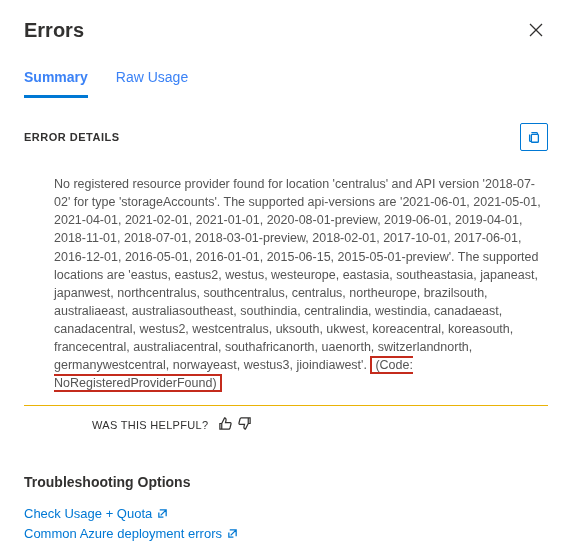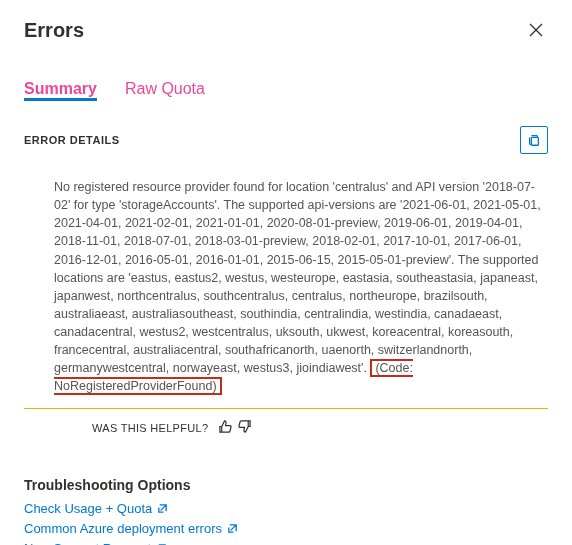--- a/index.html
+++ b/index.html
@@ -13,21 +13,21 @@
       color: #323130;
       width: 572px;
       height: 545px;
       padding: 18px 24px;
       font-size: 13px;
     }
     .panel-header {
       display: flex;
       justify-content: space-between;
       align-items: flex-end;
-      margin-bottom: 38px;
+      margin-bottom: 27px;
     }
     .panel-title {
       font-size: 20px;
       font-weight: 600;
       color: #323130;
     }
     .close-btn {
       cursor: pointer;
       display: flex;
       align-items: center;
@@ -43,24 +43,24 @@
       stroke: #323130;
       stroke-width: 1.2;
     }
     .tabs {
       display: flex;
       gap: 28px;
       border-bottom: 1px solid transparent;
       margin-bottom: 24px;
     }
     .tab {
-      font-size: 16px;
-      padding-bottom: 0;
-      cursor: pointer;
-      color: #ec4899;
+      font-size: 14px;
+      padding-bottom: 10px;
+      cursor: pointer;
+      color: #3b82f6;
       border-bottom: 3px solid transparent;
     }
     .tab.active {
       font-weight: 600;
       border-bottom: 3px solid #0078d4;
     }
     .section-label-row {
       display: flex;
       justify-content: space-between;
       align-items: center;
@@ -129,21 +129,21 @@
       stroke: #323130;
       stroke-width: 1.3;
     }
     .troubleshooting {
       padding-top: 4px;
     }
     .troubleshooting-title {
       font-size: 14px;
       font-weight: 600;
       color: #323130;
-      margin-bottom: 8px;
+      margin-bottom: 16px;
     }
     .ts-link {
       display: flex;
       align-items: center;
       gap: 5px;
       font-size: 13px;
       color: #0078d4;
       text-decoration: none;
       cursor: pointer;
       margin-bottom: 5px;
@@ -164,21 +164,21 @@
   <button class="close-btn">
     <svg viewBox="0 0 16 16">
         <line x1="2" y1="2" x2="14" y2="14"></line>
         <line x1="14" y1="2" x2="2" y2="14"></line>
       </svg>
   </button>
 </div>
 
 <div class="tabs">
   <div class="tab active">Summary</div>
-  <div class="tab">Raw Quota</div>
+  <div class="tab">Raw Usage</div>
 </div>
 
 <div class="section-label-row">
   <div class="section-label">ERROR DETAILS</div>
   <button class="copy-btn">
     <svg viewBox="0 0 16 16">
         <rect x="5" y="5" width="8" height="9" rx="1"></rect>
         <path d="M5 3 H11 a1 1 0 0 1 1 1 V5 M3 5 V12 a1 1 0 0 0 1 1 H5"></path>
       </svg>
   </button>

